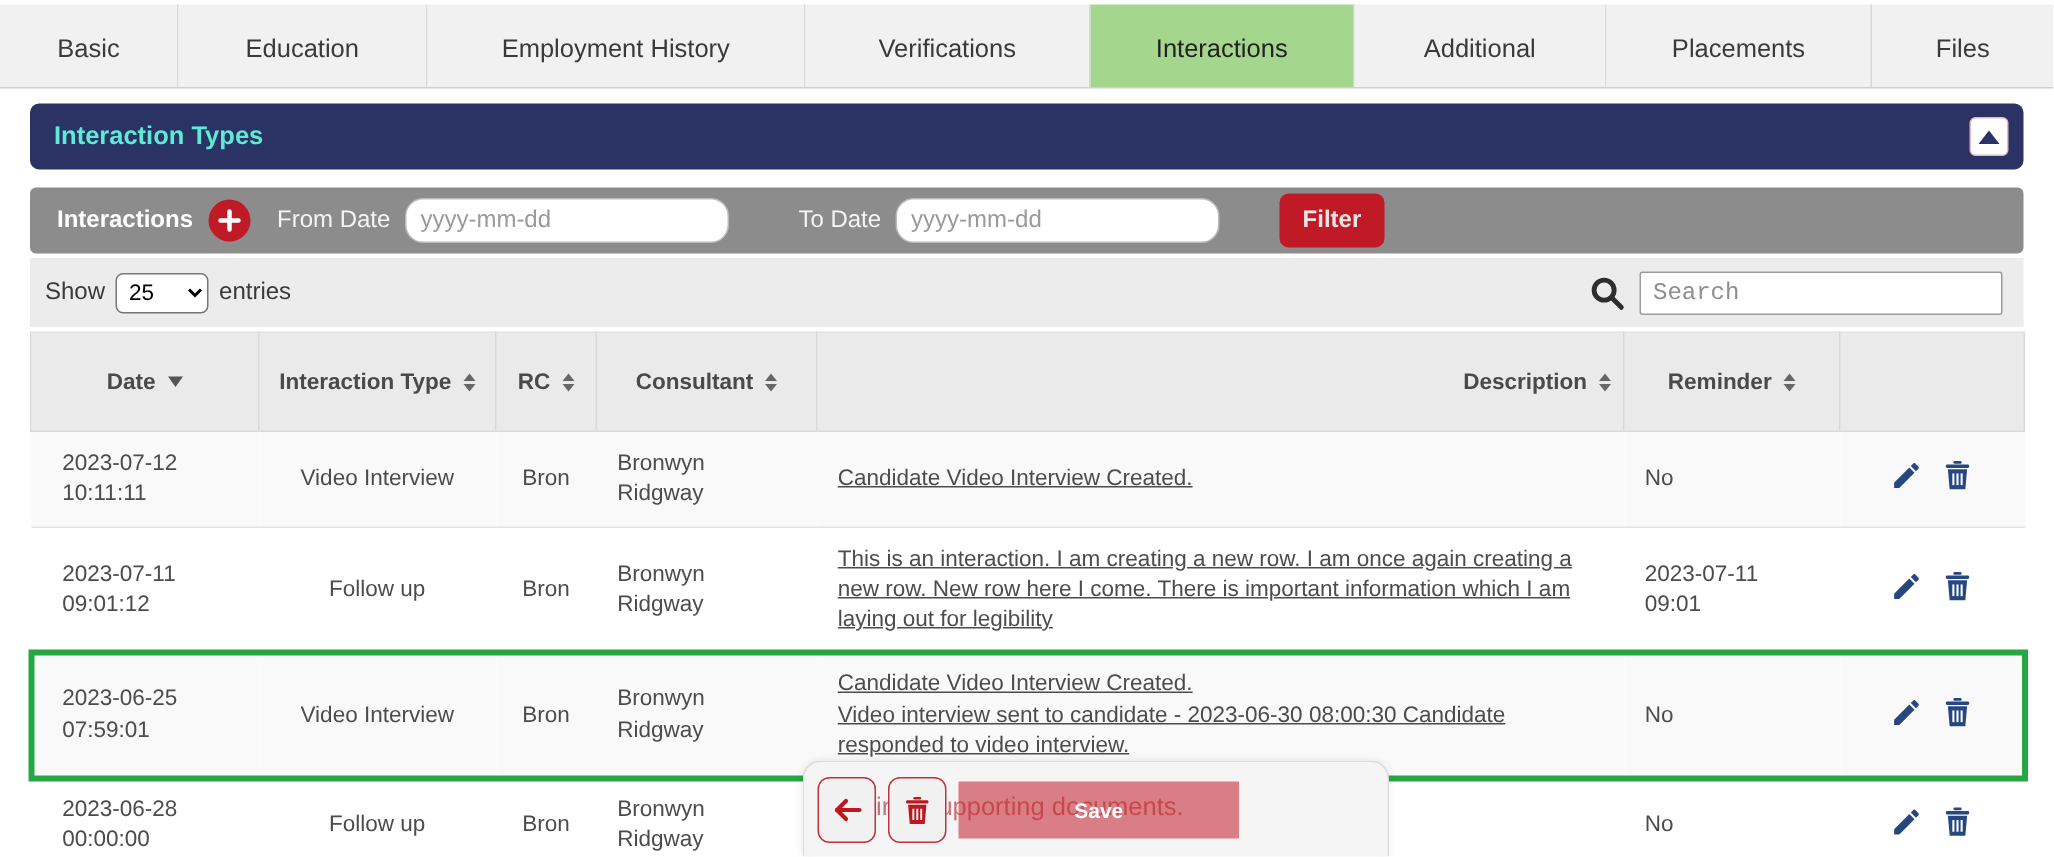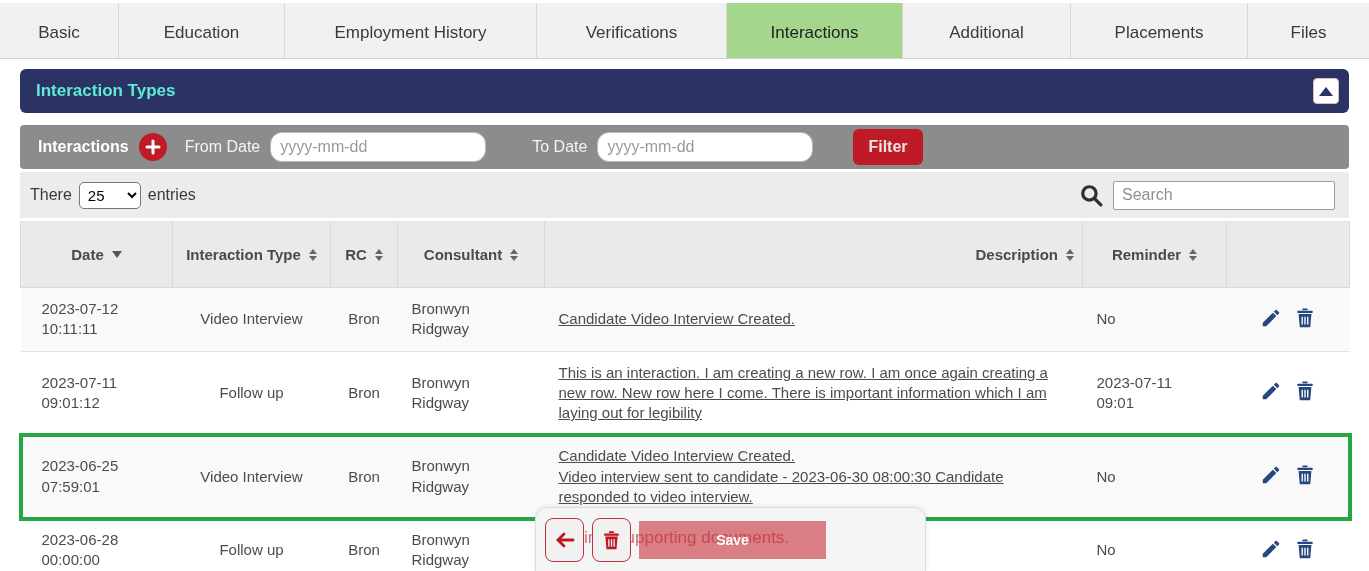--- a/index.html
+++ b/index.html
@@ -40,22 +40,22 @@
   .filter-btn { margin-left:30px; background:#c11a27; color:#e5e5e5; border:none; border-radius:6px;
                 font-size:16px; font-weight:700; padding:9px 15px; cursor:pointer; }
 
   
   .controls { margin-top:3px; height:46px; background:#ececec; display:flex; align-items:center;
               justify-content:space-between; padding:0 14px 0 10px; }
   .ctl-left { display:flex; align-items:center; gap:7px; font-size:16px; color:#3a3a3a; }
   .page-size { height:27px; min-width:62px; border:1px solid #777; border-radius:5px; background:#fff;
                font-size:15px; font-family:inherit; padding:0 4px; }
   .ctl-right { display:flex; align-items:center; gap:9px; }
-  .search-input { width:222px; height:29px; border:1px solid #9c9c9c; border-radius:2px; padding:0 8px;
-                  font-size:16px; font-family:Liberation Sans, sans-serif; }
+  .search-input { width:242px; height:29px; border:1px solid #9c9c9c; border-radius:2px; padding:0 8px;
+                  font-size:16px; font-family:Liberation Mono, monospace; }
   .search-input::placeholder { color:#8f8f8f; }
 
   
   table { width:100%; border-collapse:collapse; table-layout:fixed; margin-top:3px; }
   col.c-date{width:152px} col.c-type{width:158px} col.c-rc{width:67px} col.c-cons{width:147px}
   col.c-desc{width:538px} col.c-rem{width:144px} col.c-act{width:123px}
   thead th { background:#eaeaea; border:1px solid #d9d9d9; border-top-color:#e3e3e3; height:66px;
              font-size:15px; font-weight:700; color:#4a4a4a; text-align:center; vertical-align:middle;
              padding:0 8px; cursor:pointer; }
   thead th .th-inner { display:inline-flex; align-items:center; justify-content:center; gap:8px; }
@@ -125,21 +125,21 @@
     </button>
     <span class="fb-field-label">From Date</span>
     <input class="date-input" placeholder="yyyy-mm-dd" style="">
     <span class="fb-field-label ti">To Date</span>
     <input class="date-input" placeholder="yyyy-mm-dd" style="">
     <button class="filter-btn">Filter</button>
   </div>
 
   <div class="controls">
     <div class="ctl-left">
-      <span>There</span>
+      <span>Show</span>
       <select class="page-size">
         <option>25</option>
       </select>
       <span>entries</span>
     </div>
     <div class="ctl-right">
       <svg width="25" height="25" viewBox="0 0 24 24" fill="none" stroke="#2e2e2e" stroke-width="3.1">
         <circle cx="10" cy="10" r="6.4"></circle>
         <line x1="15.2" y1="15.2" x2="21" y2="21" stroke-linecap="round"></line>
       </svg>

